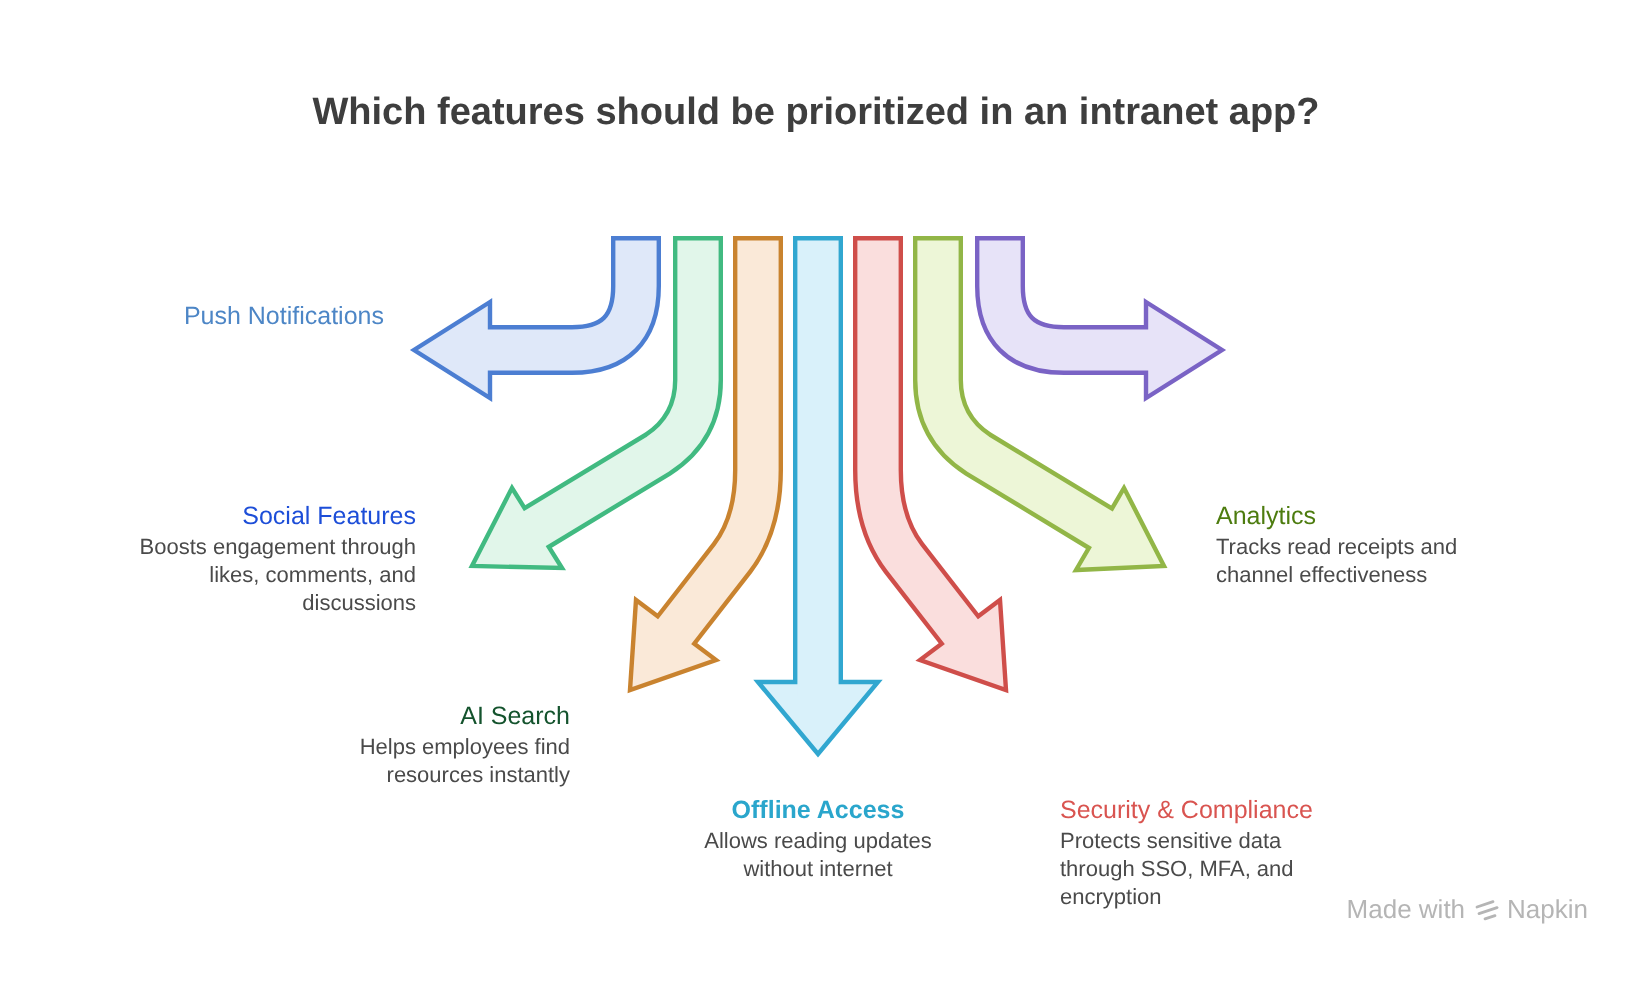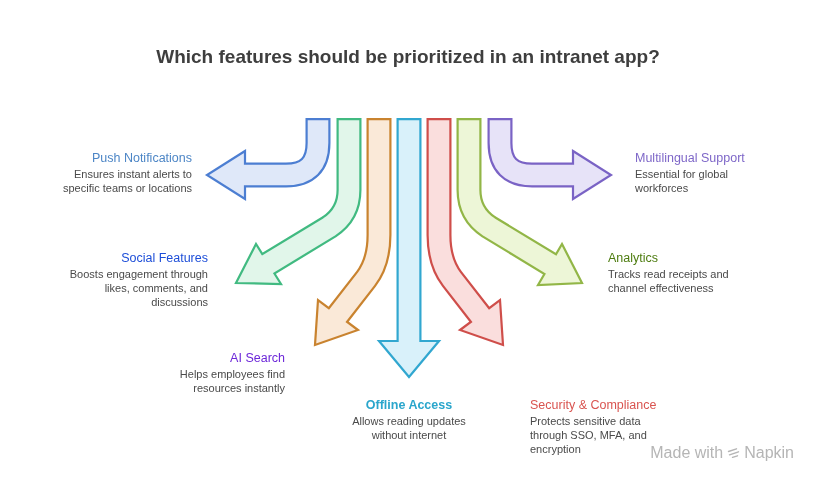--- a/index.html
+++ b/index.html
@@ -36,21 +36,21 @@
   }
   .feature .feature-desc{white-space:pre-line;}
   .align-right{text-align:right;}
   .align-left{text-align:left;}
   .align-center{text-align:center;transform:translateX(-50%);}
   .attribution{
     position:absolute;
     right:22px;bottom:18px;
     display:flex;align-items:center;gap:4px;
     color:#b5b5b5;
-    font-size:16px;
+    font-size:13px;
   }
 </style>
 </head>
 <body>
 
 <div class="canvas">
 
   <div class="title">Which features should be prioritized in an intranet app?</div>
 
   <svg class="arrows" viewBox="0 0 816 492">
@@ -93,33 +93,31 @@
 
     <g>
       <path class="shaft-border" d="M500 118 V143 Q500 175 532 175 H573" stroke="#7a63c5"></path>
       <path class="head" d="M573 151 L611 175 L573 199 Z" fill="#e7e3f8" stroke="#7a63c5"></path>
       <path class="shaft-fill" d="M500 120.2 V143 Q500 175 532 175 H580" stroke="#e7e3f8"></path>
     </g>
   </svg>
 
   <div class="feature align-right" style="right:624px;top:150px;">
     <span class="feature-heading" style="color: rgb(77, 134, 198);">Push Notifications</span>
-    <div class="feature-desc">Ensures instant alerts to
-specific teams or locations</div>
   </div>
 
   <div class="feature align-right" style="right:608px;top:250px;">
     <span class="feature-heading" style="color: #1d4ed8;">Social Features</span>
     <div class="feature-desc">Boosts engagement through
 likes, comments, and
 discussions</div>
   </div>
 
   <div class="feature align-right" style="right:531px;top:350px;">
-    <span class="feature-heading" style="color: #6d28d9;">AI Search</span>
+    <span class="feature-heading" style="color: #14532d;">AI Search</span>
     <div class="feature-desc">Helps employees find
 resources instantly</div>
   </div>
 
   <div class="feature align-center" style="left:409px;top:397px;">
     <span class="feature-heading" style="color: rgb(42, 166, 204); font-weight: bold;">Offline Access</span>
     <div class="feature-desc">Allows reading updates
 without internet</div>
   </div>
 
@@ -129,25 +127,20 @@
 through SSO, MFA, and
 encryption</div>
   </div>
 
   <div class="feature align-left" style="left:608px;top:250px;">
     <span class="feature-heading" style="color: #4d7c0f;">Analytics</span>
     <div class="feature-desc">Tracks read receipts and
 channel effectiveness</div>
   </div>
 
-  <div class="feature align-left" style="left:635px;top:150px;">
-    <span class="feature-heading" style="color: rgb(126, 103, 200);">Multilingual Support</span>
-    <div class="feature-desc">Essential for global
-workforces</div>
-  </div>
 
   <div class="attribution">
     <span>Made with</span>
     <svg width="13" height="12" viewBox="0 0 13 12">
       <path d="M1.5 4.5 L9.5 1.8" stroke="#b5b5b5" stroke-width="1.4" fill="none" stroke-linecap="round"></path>
       <path d="M2.5 7.8 L11.5 4.8" stroke="#b5b5b5" stroke-width="1.4" fill="none" stroke-linecap="round"></path>
       <path d="M5.5 10.4 L10.5 8.8" stroke="#b5b5b5" stroke-width="1.4" fill="none" stroke-linecap="round"></path>
     </svg>
     <span>Napkin</span>
   </div>

